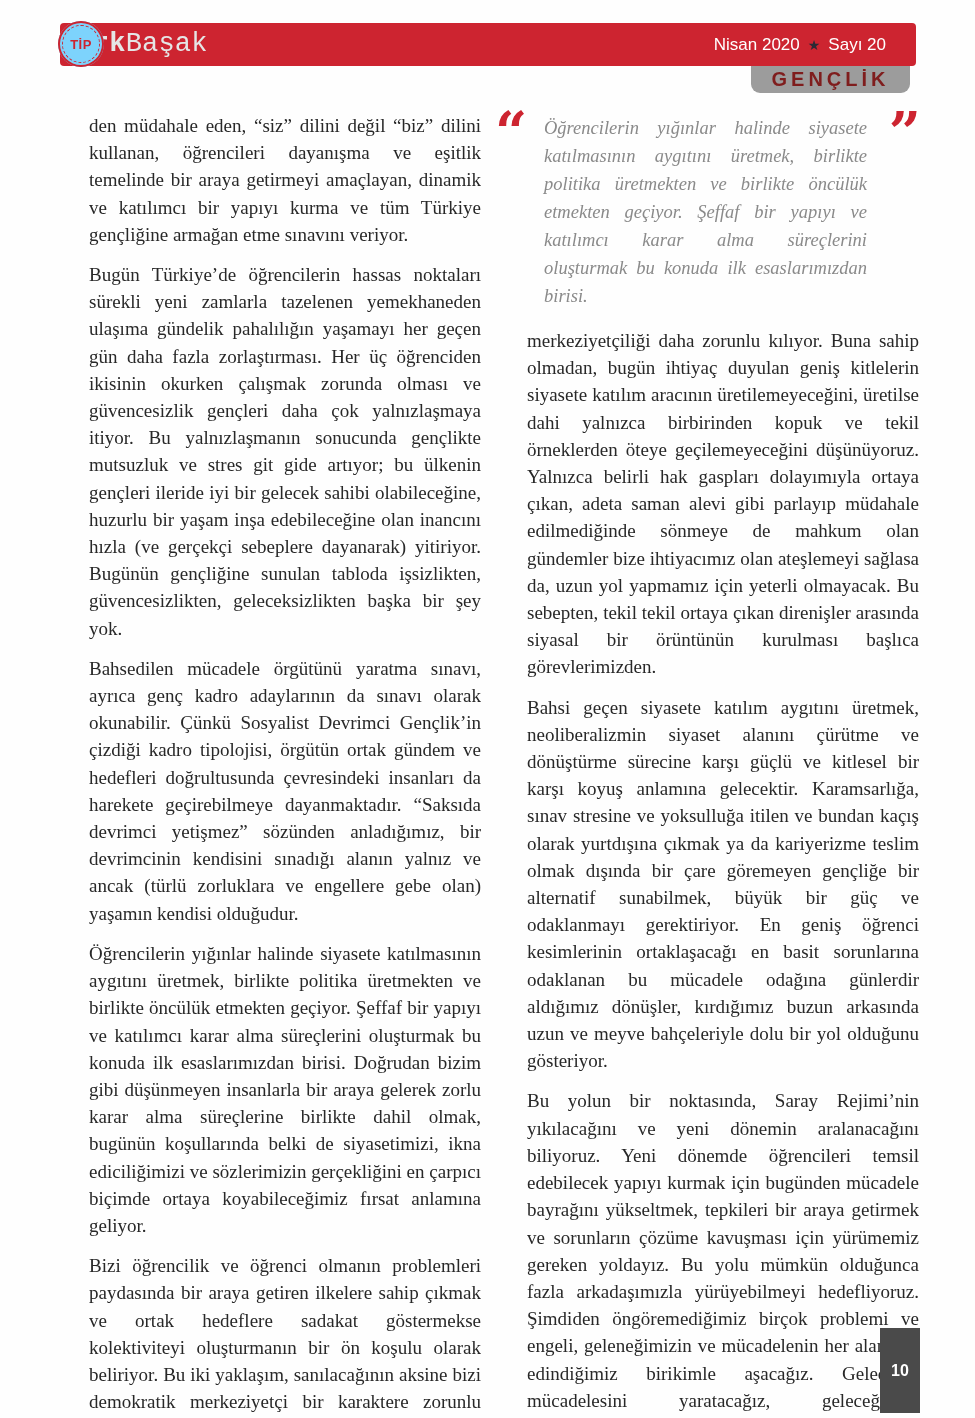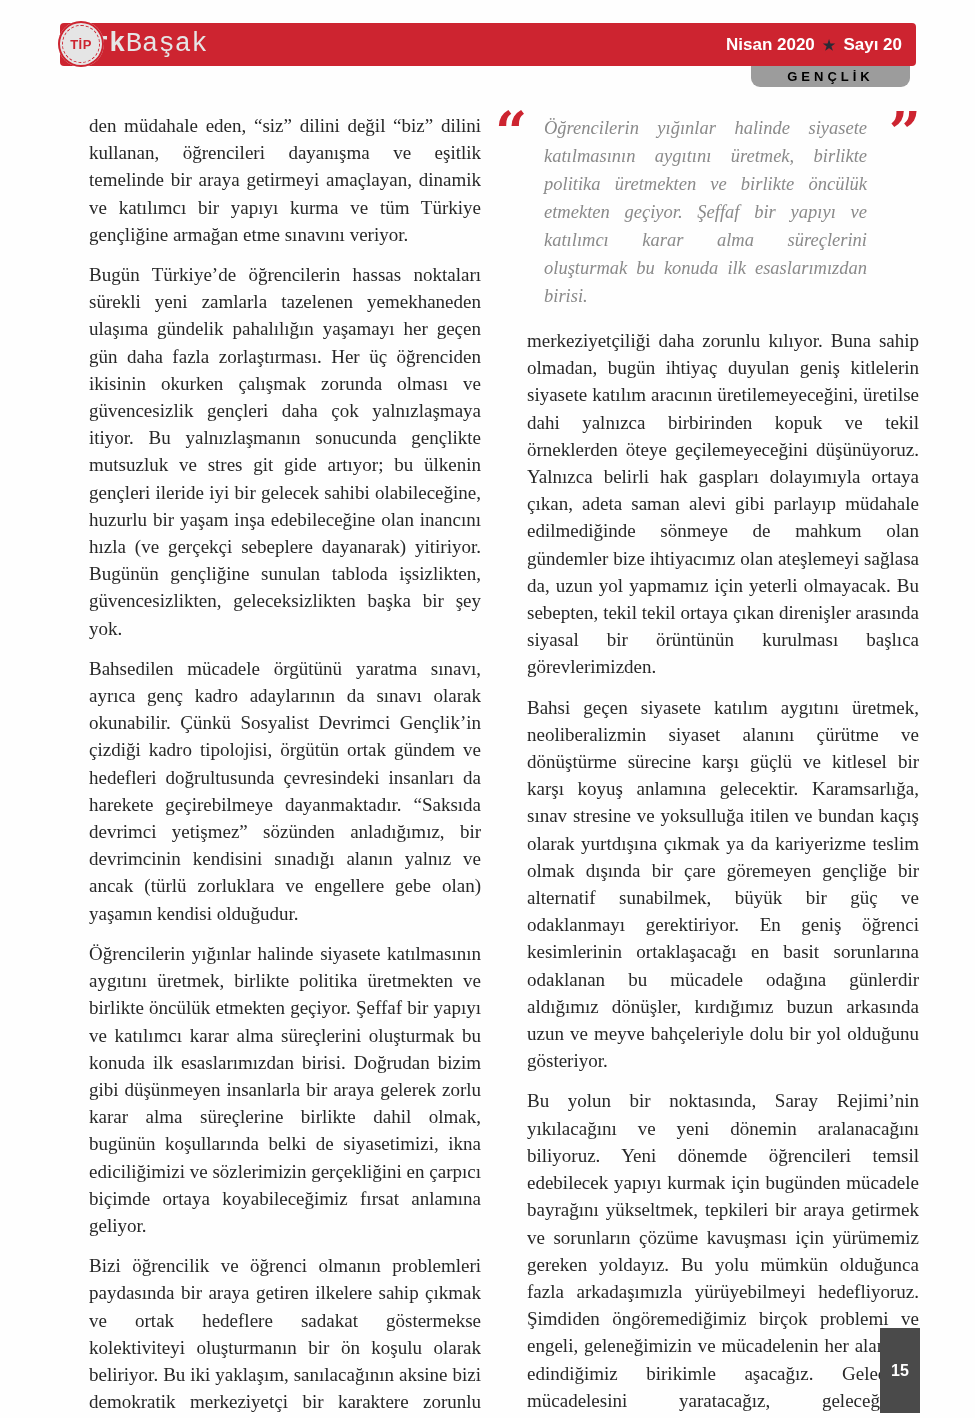--- a/index.html
+++ b/index.html
@@ -11,52 +11,52 @@
   }
 
   
   .brandbar {
     position:absolute; left:60px; top:23px; width:856px; height:43px;
     background:#cd2430; border-radius:4px;
     display:flex; align-items:center; z-index:2;
   }
   .logo {
     position:absolute; left:-2px; top:-2px; width:46px; height:46px;
-    background:#e5e5e5; border-radius:50%;
+    background:#7dd3fc; border-radius:50%;
     box-shadow: inset 0 0 0 2px #cd2430;
     display:flex; align-items:center; justify-content:center;
   }
   .logo::before {
     content:""; position:absolute; inset:4px;
     border:1px dashed #cd2430; border-radius:50%;
   }
   .logo-text {
     color:#cd2430; font-family:"Liberation Sans", sans-serif;
     font-weight:bold; font-size:13px; letter-spacing:.5px;
   }
   .brand {
     color:#e5e5e5;
     font-family:Liberation Mono, monospace; font-size:27px; line-height:1;
     letter-spacing:.2px;
   }
   .brand-bold { font-weight:bold; }
   .brand-light { font-weight:normal; }
   .issue {
-    margin-left:auto; padding-right:14px; color:#ffffff;
-    font-family:"Liberation Sans", sans-serif; font-weight:bold; font-size:17px;
+    margin-left:auto; padding-right:30px; color:#ffffff;
+    font-family:"Liberation Sans", sans-serif; font-weight:normal; font-size:17px;
     display:flex; align-items:center; gap:8px;
   }
   .star { color:#2a2a35; font-size:14px; line-height:1; }
 
   .section-badge {
-    position:absolute; left:751px; top:66px; width:159px; height:21px;
+    position:absolute; left:751px; top:66px; width:159px; height:27px;
     background:#9c9c9c; border-radius:0 0 9px 9px; z-index:1;
     display:flex; align-items:center; justify-content:center;
-    font-family:"Liberation Sans", sans-serif; font-size:13px; font-weight:bold;
-    color:#000000; letter-spacing:4px;
+    font-family:"Liberation Sans", sans-serif; font-size:20px; font-weight:bold;
+    color:#7f1d1d; letter-spacing:4px;
   }
 
   
   .col {
     position:absolute; top:112px; width:421px;
     font-size:19px; line-height:27.2px; color:#282828;
     text-align:justify;
   }
   .col-left  { left:60px; }
   .col-right { left:498px; }
@@ -120,15 +120,15 @@
         <span class="q q-open">“</span>
         <div class="pq-text">Öğrencilerin yığınlar halinde siyasete katılmasının aygıtını üretmek, birlikte politika üretmekten ve birlikte öncülük etmekten geçiyor. Şeffaf bir yapıyı ve katılımcı karar alma süreçlerini oluşturmak bu konuda ilk esaslarımızdan birisi.</div>
         <span class="q q-close">”</span>
       </figure>
       <p>merkeziyetçiliği daha zorunlu kılıyor. Buna sahip olmadan, bugün ihtiyaç duyulan geniş kitlelerin siyasete katılım aracının üretilemeyeceğini, üretilse dahi yalnızca birbirinden kopuk ve tekil örneklerden öteye geçilemeyeceğini düşünüyoruz. Yalnızca belirli hak gaspları dolayımıyla ortaya çıkan, adeta saman alevi gibi parlayıp müdahale edilmediğinde sönmeye de mahkum olan gündemler bize ihtiyacımız olan ateşlemeyi sağlasa da, uzun yol yapmamız için yeterli olmayacak. Bu sebepten, tekil tekil ortaya çıkan direnişler arasında siyasal bir örüntünün kurulması başlıca görevlerimizden.</p>
       <p>Bahsi geçen siyasete katılım aygıtını üretmek, neoliberalizmin siyaset alanını çürütme ve dönüştürme sürecine karşı güçlü ve kitlesel bir karşı koyuş anlamına gelecektir. Karamsarlığa, sınav stresine ve yoksulluğa itilen ve bundan kaçış olarak yurtdışına çıkmak ya da kariyerizme teslim olmak dışında bir çare göremeyen gençliğe bir alternatif sunabilmek, büyük bir güç ve odaklanmayı gerektiriyor. En geniş öğrenci kesimlerinin ortaklaşacağı en basit sorunlarına odaklanan bu mücadele odağına günlerdir aldığımız dönüşler, kırdığımız buzun arkasında uzun ve meyve bahçeleriyle dolu bir yol olduğunu gösteriyor.</p>
       <p>Bu yolun bir noktasında, Saray Rejimi’nin yıkılacağını ve yeni dönemin aralanacağını biliyoruz. Yeni dönemde öğrencileri temsil edebilecek yapıyı kurmak için bugünden mücadele bayrağını yükseltmek, tepkileri bir araya getirmek ve sorunların çözüme kavuşması için yürümemiz gereken yoldayız. Bu yolu mümkün olduğunca fazla arkadaşımızla yürüyebilmeyi hedefliyoruz. Şimdiden öngöremediğimiz birçok problemi ve engeli, geleneğimizin ve mücadelenin her alanında edindiğimiz birikimle aşacağız. Geleceğin mücadelesini yaratacağız, geleceğimizi kurtaracağız!</p>
     </section>
   </main>
 
-  <div class="page-number">15</div>
+  <div class="page-number">10</div>
 
 </div>
 
 </body></html>

